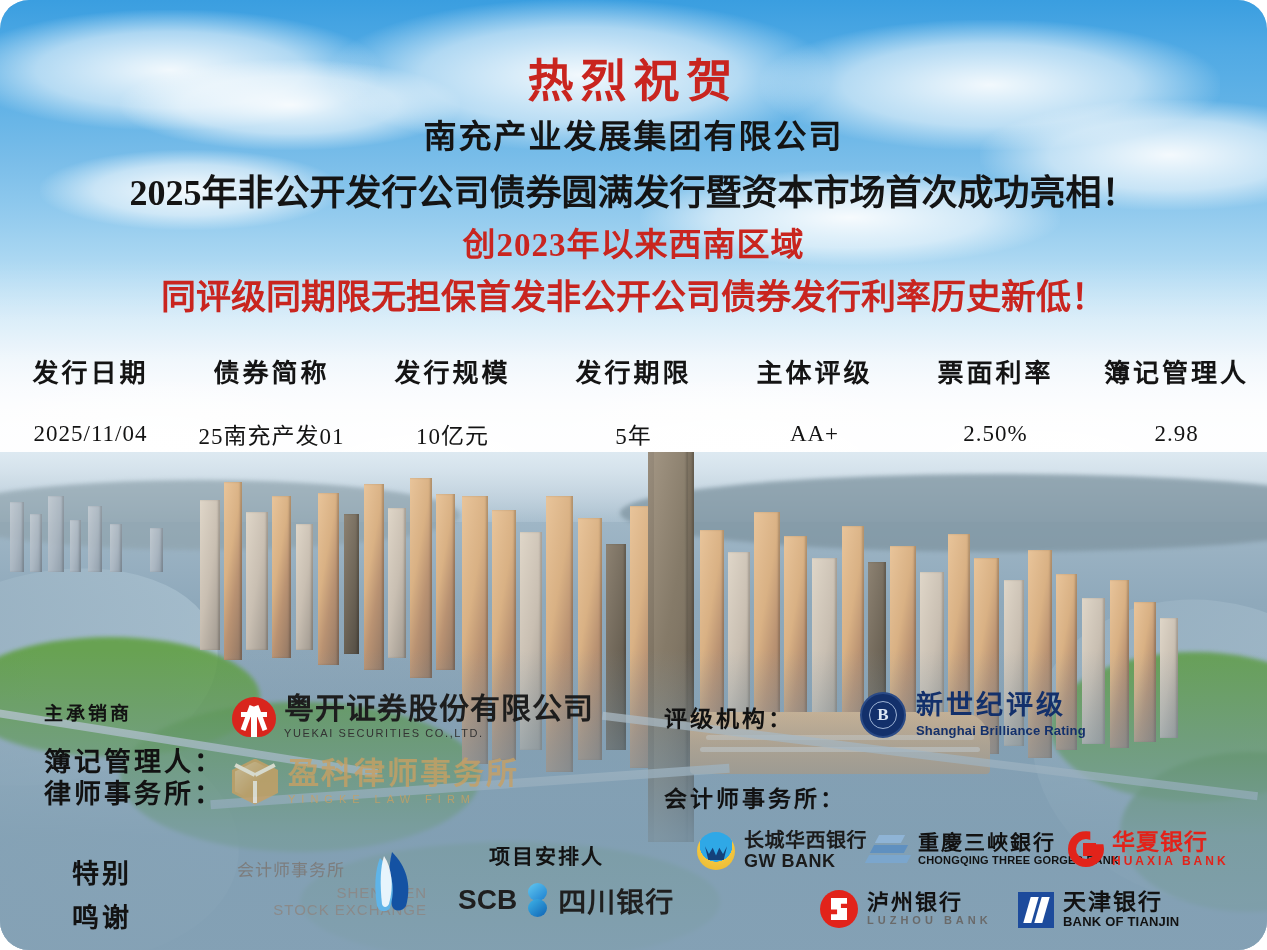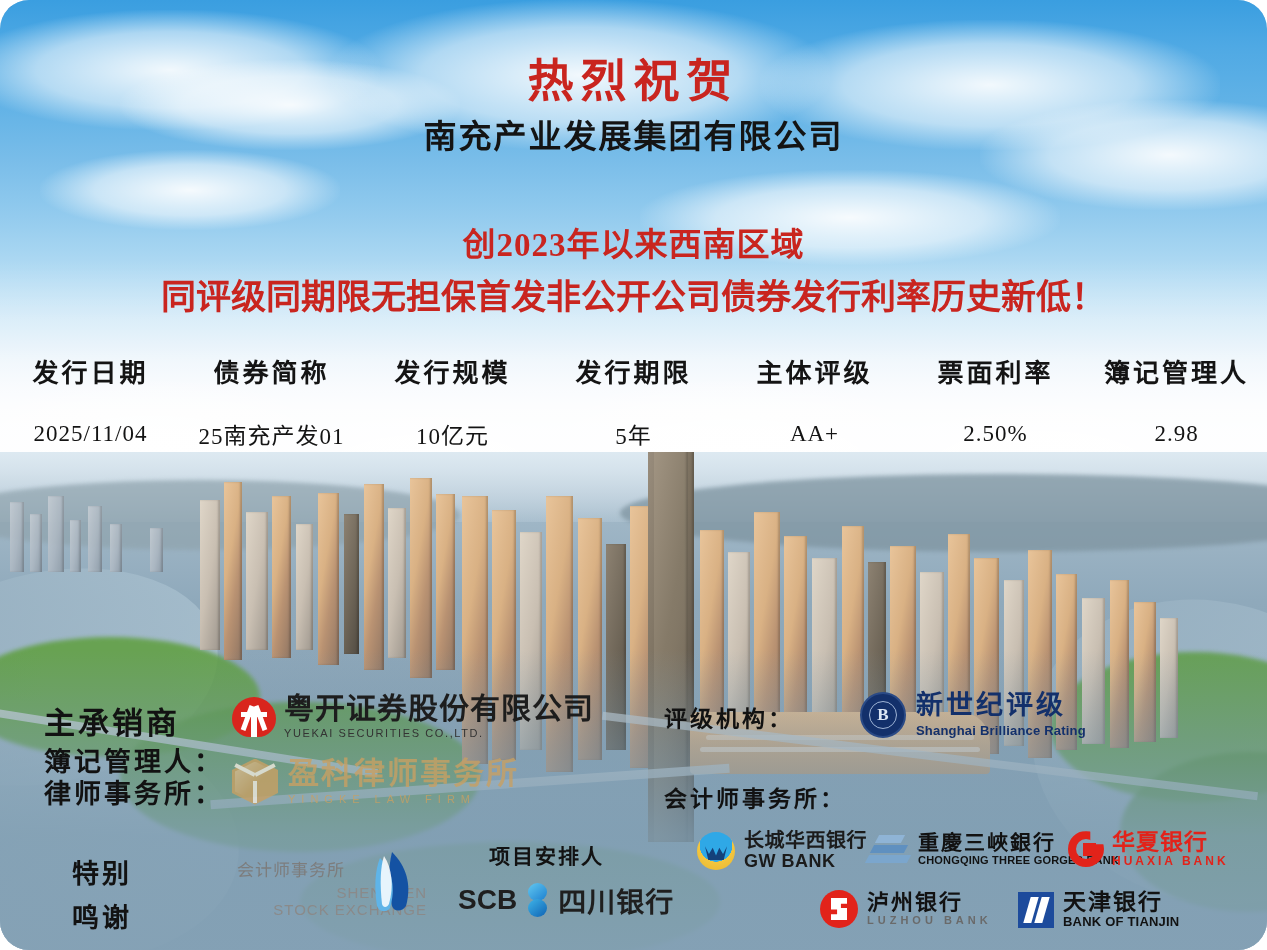--- a/index.html
+++ b/index.html
@@ -327,20 +327,21 @@
 
     <div style="position:absolute; left:-20px; top:286px; width:400px; height:8px; background:#c9d2d8; transform:rotate(9deg); opacity:.8;"></div>
     <div style="position:absolute; left:210px; top:330px; width:520px; height:9px; background:#c2ccd3; transform:rotate(-4deg); opacity:.75;"></div>
     <div style="position:absolute; left:600px; top:300px; width:660px; height:8px; background:#c2ccd3; transform:rotate(7deg); opacity:.7;"></div>
 
     <div class="overlayShade"></div>
   </div>
 
   <div class="headline" id="h-congrats">热烈祝贺</div>
   <div class="headline" id="h-company">南充产业发展集团有限公司</div>
+  <div class="headline" id="h-line1">2025年非公开发行公司债券圆满发行暨资本市场首次成功亮相！</div>
   <div class="headline" id="h-line2">创2023年以来西南区域</div>
   <div class="headline" id="h-line3">同评级同期限无担保首发非公开公司债券发行利率历史新低！</div>
 
   <table class="tbl">
     <thead>
       <tr>
         <th>发行日期</th>
         <th>债券简称</th>
         <th>发行规模</th>
         <th>发行期限</th>
@@ -355,21 +356,21 @@
         <td>25南充产发01</td>
         <td>10亿元</td>
         <td>5年</td>
         <td>AA+</td>
         <td>2.50%</td>
         <td>2.98</td>
       </tr>
     </tbody>
   </table>
 
-  <div class="plabel" style="left:44px; top:698px; font-size:31px;">主承销商</div>
+  <div class="plabel" style="left:44px; top:698px; font-size:19px;">主承销商</div>
   <div class="plabel" style="left:44px; top:740px; font-size:27px;">簿记管理人：</div>
   <div class="plabel" style="left:44px; top:772px; font-size:27px;">律师事务所：</div>
   <div class="plabel" style="left:664px; top:700px; font-size:23px;">评级机构：</div>
   <div class="plabel" style="left:664px; top:780px; font-size:23px;">会计师事务所：</div>
 
   <div class="logoCell" id="yuekai-logo">
     <div class="yk-mark">
       <div class="disc"></div>
         <div class="bar"></div>
         <div class="stem"></div>

